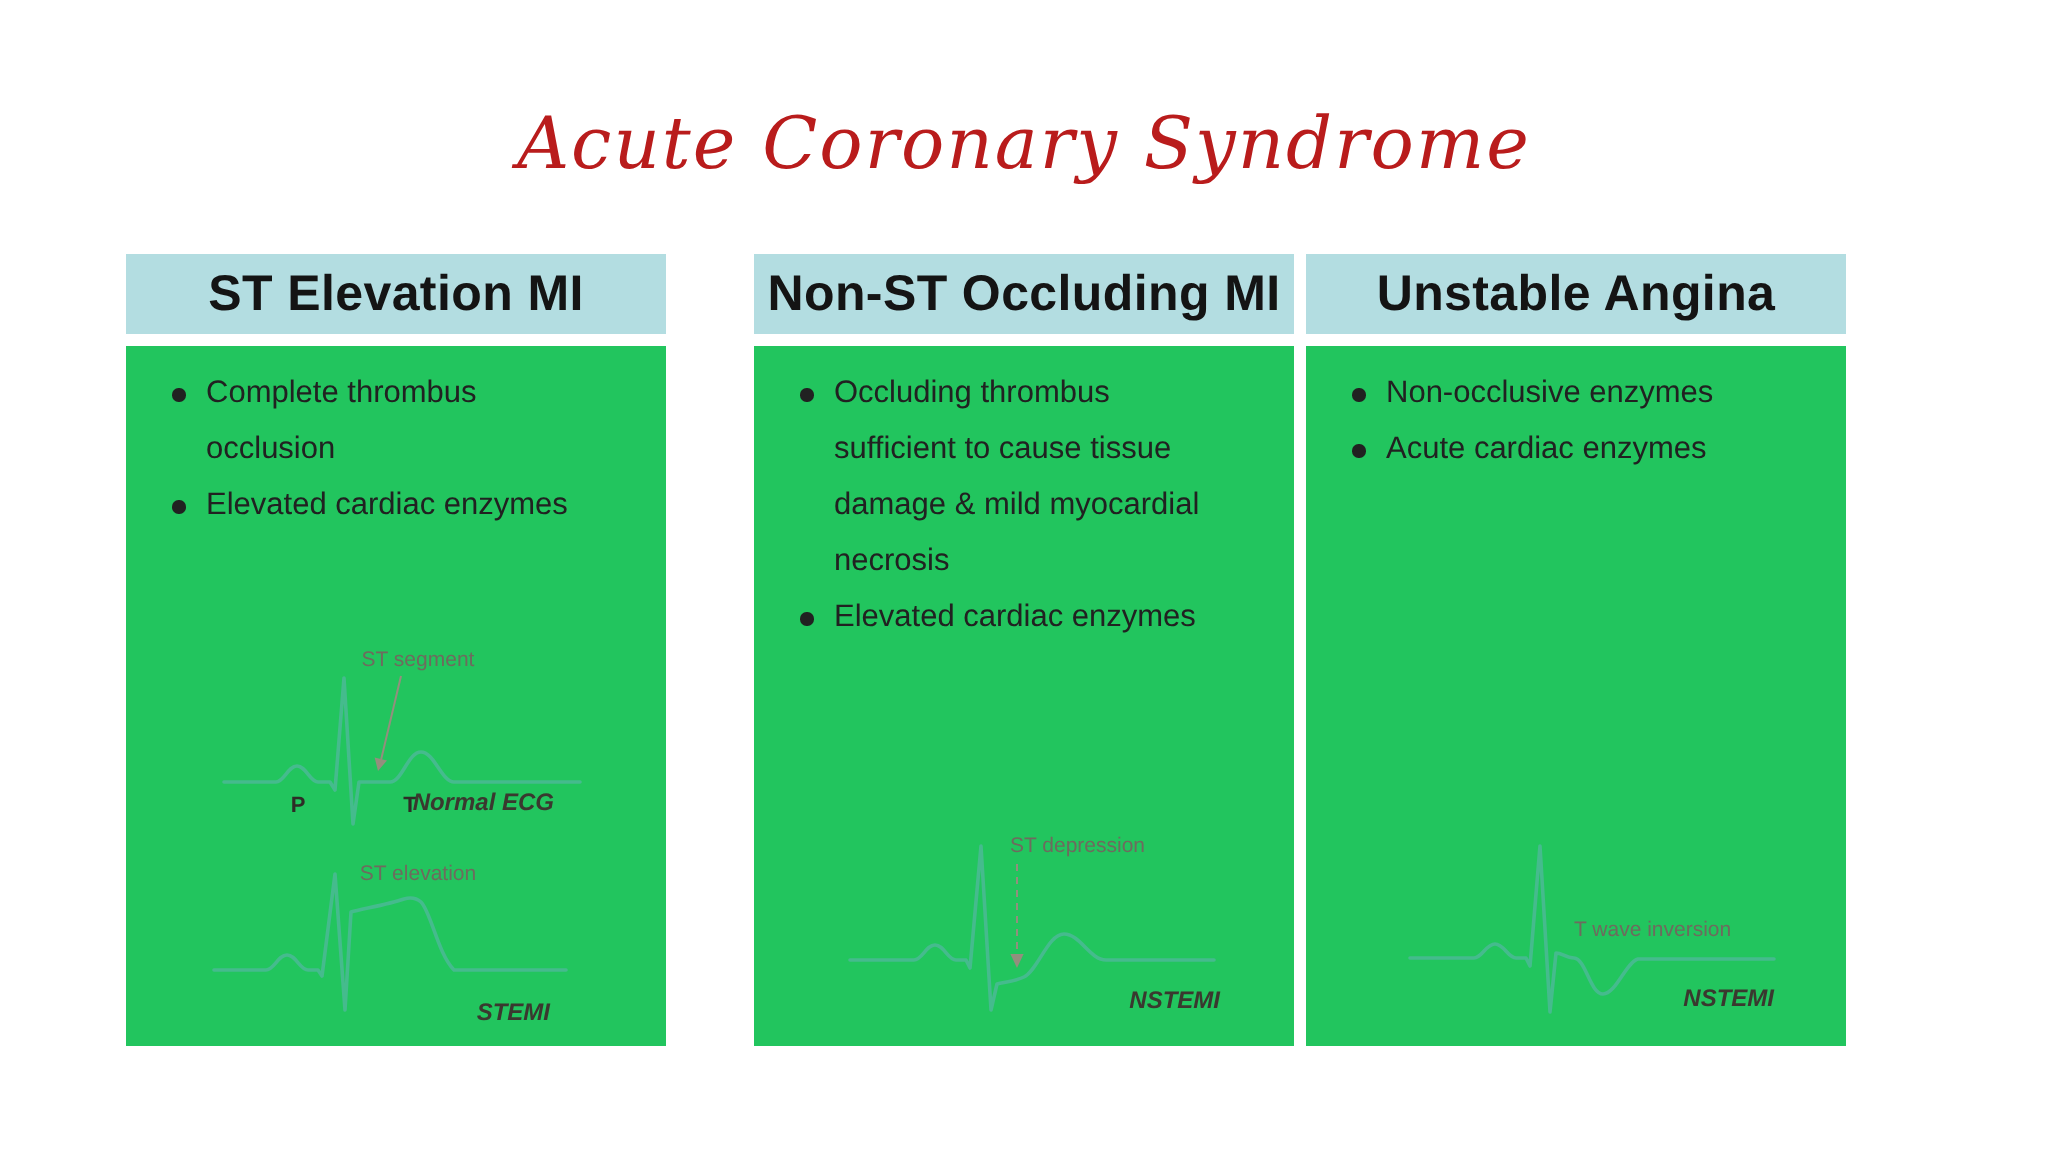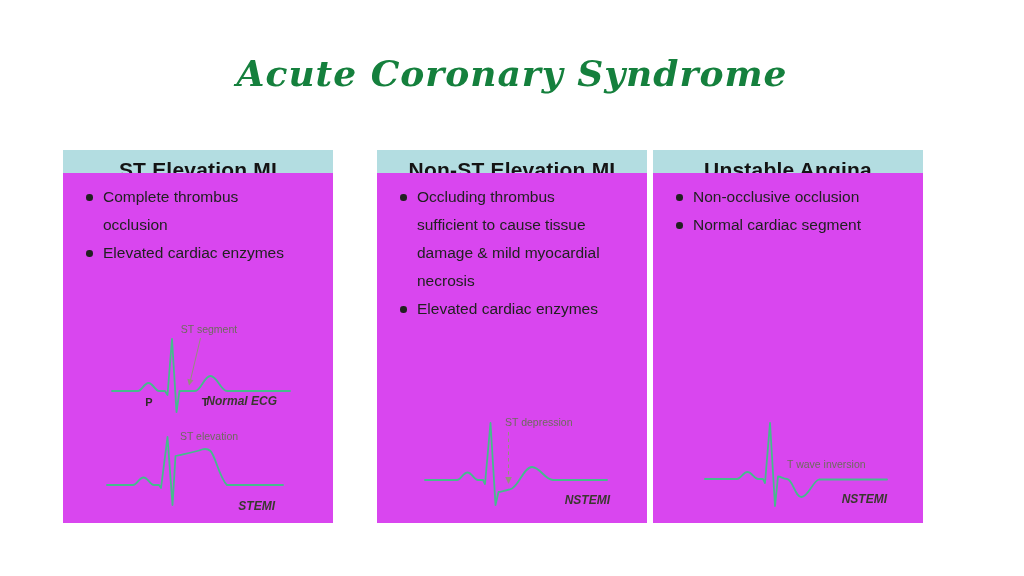--- a/index.html
+++ b/index.html
@@ -3,33 +3,33 @@
 <meta charset="utf-8">
 <style>
   html,body{margin:0;padding:0;}
   body{
     width:1024px;height:576px;background:#ffffff;position:relative;
     font-family:"Liberation Sans",sans-serif;overflow:hidden;
   }
   .page{position:absolute;inset:0;}
   .title{
     position:absolute;top:50px;left:0;width:1024px;text-align:center;margin:0;
-    font-family:"DejaVu Serif",serif;font-style:italic;font-weight:700;
-    font-size:36px;line-height:46px;color:#15803d;letter-spacing:1px;
+    font-family:"DejaVu Serif",serif;font-style:italic;font-weight:400;
+    font-size:36px;line-height:46px;color:#b91c1c;letter-spacing:1px;
   }
   .column{position:absolute;top:0;width:270px;height:576px;}
   .col-1{left:63px}.col-2{left:377px}.col-3{left:653px}
   .col-header{
     position:absolute;top:127px;left:0;width:270px;height:40px;
     background:#b3dde1;display:flex;align-items:center;justify-content:center;
-    font-weight:700;font-size:21px;color:#141414;letter-spacing:.2px;margin-top:23px;
+    font-weight:700;font-size:25px;color:#141414;letter-spacing:.2px;
   }
   .col-body{
     position:absolute;top:173px;left:0;width:270px;height:350px;
-    background:#d946ef;
+    background:#22c55e;
   }
   ul.bullets{margin:0;padding:10px 31px 0 40px;list-style:none;}
   ul.bullets li{
     position:relative;font-size:15.5px;line-height:28px;color:#212121;
   }
   ul.bullets li::before{
     content:"";position:absolute;left:-17px;top:11px;width:6.5px;height:6.5px;
     border-radius:50%;background:#212121;
   }
   svg{position:absolute;left:0;display:block;}
@@ -68,43 +68,43 @@
 
       <svg style="top:252px;" width="270" height="98" viewBox="0 0 270 98">
         <text class="ecg-annot" x="146" y="15" text-anchor="middle">ST elevation</text>
         <path class="trace" d="M44 60 H70 C74 60 76 52.5 80.5 52.5 C85 52.5 87 60 91 60 H96 L98 63 L104.5 12 L109.5 80 L112.5 31 C118 29.5 132 27 139 24.5 Q144 23 147.5 26 C152.5 31 156 52 164 60 H220"></path>
         <text class="ecg-caption" x="212" y="85" text-anchor="end">STEMI</text>
       </svg>
     </div>
   </section>
 
   <section class="column col-2">
-    <div class="col-header">Non-ST Elevation MI</div>
+    <div class="col-header">Non-ST Occluding MI</div>
     <div class="col-body">
       <ul class="bullets">
         <li>Occluding thrombus sufficient to cause tissue damage &amp; mild myocardial necrosis</li>
         <li>Elevated cardiac enzymes</li>
       </ul>
 
       <svg style="top:238px;" width="270" height="112" viewBox="0 0 270 112">
         <text class="ecg-annot" x="128" y="15" text-anchor="start">ST depression</text>
         <path class="arrow-line" d="M131.5 21 V66" stroke-dasharray="3.5 3"></path>
         <polygon class="arrow-head" points="131.5,73 128.2,66 134.8,66"></polygon>
         <path class="trace" d="M48 69 H80 C84 69 86 61.5 90.5 61.5 C95 61.5 97 69 101 69 H106 L108 73 L113.5 12 L118.5 94 L121.5 81 C126 80 131 79.5 135 77.5 C142 74 147 56 155 56 C163 56 168 69 176 69 H230"></path>
         <text class="ecg-caption" x="233" y="93" text-anchor="end">NSTEMI</text>
       </svg>
     </div>
   </section>
 
   <section class="column col-3">
     <div class="col-header">Unstable Angina</div>
     <div class="col-body">
       <ul class="bullets">
-        <li>Non-occlusive occlusion</li>
-        <li>Normal cardiac segment</li>
+        <li>Non-occlusive enzymes</li>
+        <li>Acute cardiac enzymes</li>
       </ul>
 
       <svg style="top:238px;" width="270" height="112" viewBox="0 0 270 112">
         <text class="ecg-annot" x="134" y="57" text-anchor="start">T wave inversion</text>
         <path class="trace" d="M52 68 H84 C88 68 90 61 94.5 61 C99 61 101 68 105 68 H110 L112 72 L117 12 L122 95 L125 65.5 C128 65.5 130 68 134 68 C140 68.5 142 86 148.5 86 C155 86 160 70 166 68.5 H234"></path>
         <text class="ecg-caption" x="234" y="92" text-anchor="end">NSTEMI</text>
       </svg>
     </div>
   </section>
 

